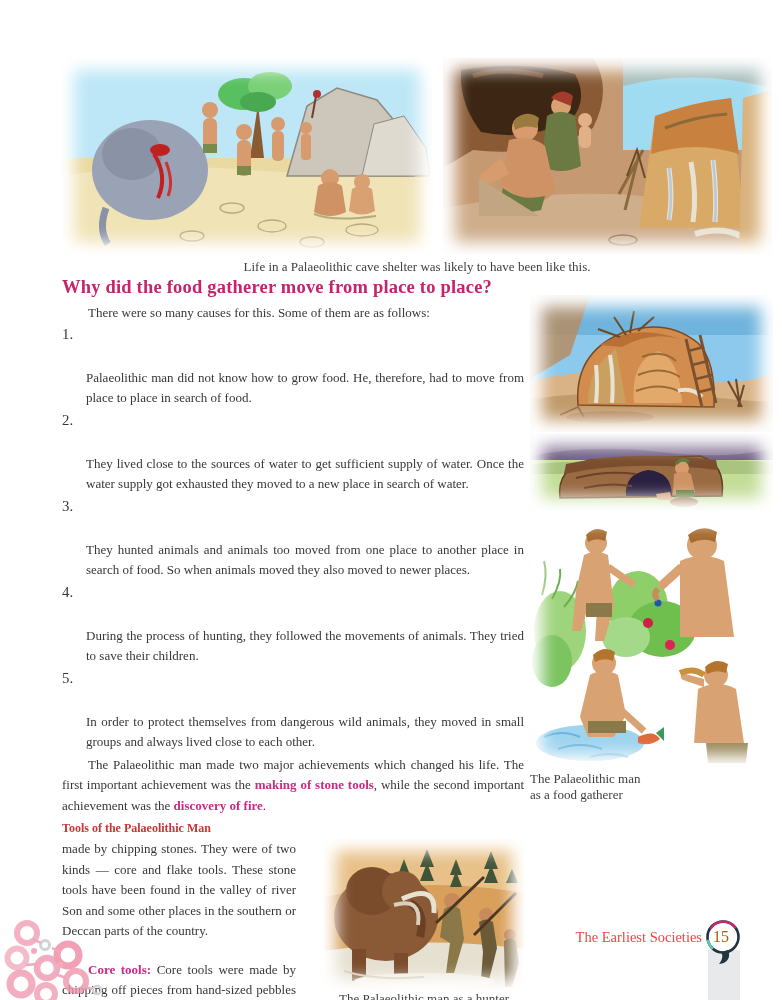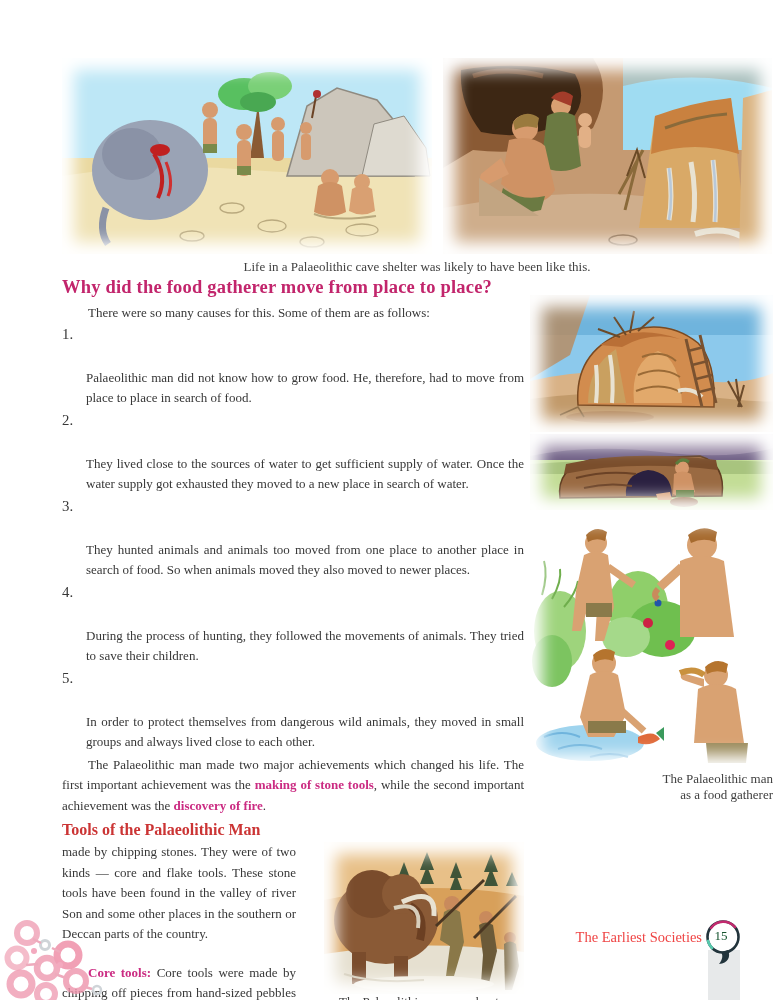--- a/index.html
+++ b/index.html
@@ -5,39 +5,39 @@
   html,body{margin:0;padding:0;background:#fff;}
   .page{position:relative;width:782px;height:1000px;background:#ffffff;overflow:hidden;
         font-family:"Liberation Serif",serif;color:#373737;}
   .fig{position:absolute;}
   .fig svg{display:block;}
   .fig::after{content:'';position:absolute;inset:0;box-shadow:inset 0 0 16px 12px #fff;pointer-events:none;}
   .caption{font-family:Liberation Serif, serif;font-size:13px;line-height:16px;color:#404040;}
   .top-caption{position:absolute;left:62px;top:259px;width:710px;text-align:center;}
   .main-col{position:absolute;left:62px;top:277px;width:462px;}
   .h1{font-size:18.5px;font-weight:bold;color:#c2256c;margin:0 0 5px 0;letter-spacing:.2px;}
-  .h2{font-size:16px;font-weight:bold;color:#cb3434;margin:5px 0 3px 0;}
+  .h2{font-size:12px;font-weight:bold;color:#cb3434;margin:5px 0 3px 0;}
   .body-p{font-size:13px;line-height:20.5px;text-align:justify;margin:0;}
   .indent{text-indent:26px;}
   .li{display:flex;margin:0 0 1px 0;}
   .li .num{flex:0 0 24px;font-size:14.8px;line-height:20.5px;}
   .li .txt{flex:1;font-size:13px;line-height:20.5px;text-align:justify;margin-top:44px;}
   .pink-bold{color:#cb2b82;font-weight:bold;}
   .wrap-row{display:flex;gap:28px;margin-top:2px;}
   .narrow{width:250px;}
   .hunter-block{width:200px;}
   .hunter-caption{text-align:center;}
   .sidebar{position:absolute;left:530px;top:295px;width:243px;}
   .side-caption{margin:5px 0 9px 0;}
-  .center{text-align:right;}
+  .center{text-align:left;}
   .footer-chapter{position:absolute;top:929px;right:80px;font-size:14.5px;color:#ef4444;}
   .graybar{position:absolute;left:708px;top:950px;width:32px;height:50px;background:#e7e9ea;}
   .badge{position:absolute;left:702px;top:918px;width:42px;height:48px;}
   .badge-num{position:absolute;left:702px;top:928px;width:38px;text-align:center;
-             font-size:13px;color:#14532d;font-family:"Liberation Serif",serif;}
+             font-size:16px;color:#a16207;font-family:"Liberation Serif",serif;}
   .deco{position:absolute;left:0;top:918px;}
 </style>
 </head>
 <body>
 
 <div class="page">
 
   <div class="fig" style="left:62px;top:58px;">
     <svg width="370" height="196" viewBox="0 0 370 196">
       <rect width="370" height="118" fill="#bde7f6"></rect>

